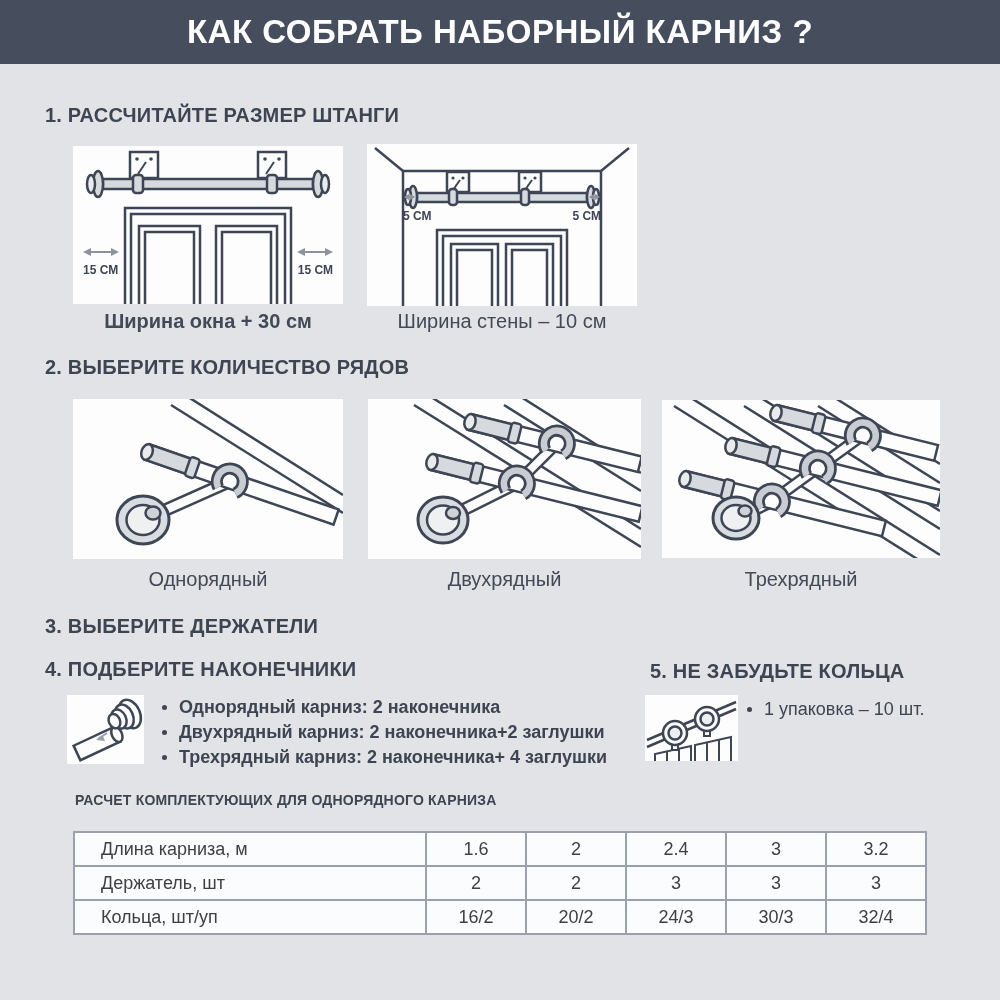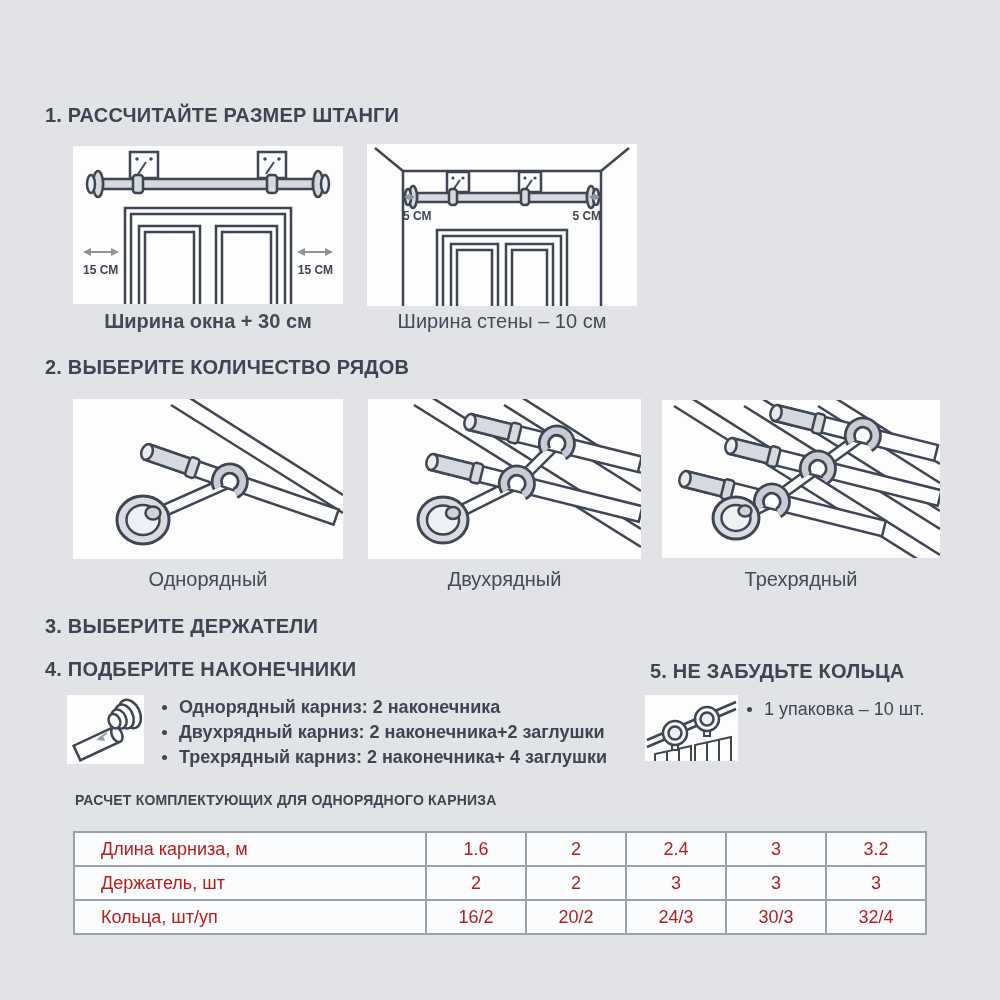--- a/index.html
+++ b/index.html
@@ -8,30 +8,33 @@
   .header{position:absolute;left:0;top:0;width:1000px;height:64px;background:#464d5c;display:flex;align-items:center;justify-content:center;}
   .header h1{margin:0;color:#fdfdfe;font-size:33px;font-weight:700;letter-spacing:.5px;white-space:nowrap;}
   .sec-heading{position:absolute;font-size:20px;font-weight:700;color:#3e4552;white-space:nowrap;letter-spacing:.2px;}
   .panel{position:absolute;background:#fdfdfe;}
   .caption{position:absolute;text-align:center;font-size:20px;color:#434a57;white-space:nowrap;}
   .blist{position:absolute;list-style:none;margin:0;padding:0;font-size:18px;color:#3e4552;}
   .blist li{position:relative;padding-left:19px;line-height:25px;white-space:nowrap;}
   .blist li::before{content:"";position:absolute;left:2px;top:10px;width:5px;height:5px;border-radius:50%;background:#3e4552;}
   .tbl-title{position:absolute;font-size:14px;font-weight:700;color:#3e4552;white-space:nowrap;letter-spacing:.2px;}
   table.calc{position:absolute;left:73px;top:831px;border-collapse:collapse;table-layout:fixed;width:852px;}
-  table.calc td{border:2px solid #9aa1ad;background:#fbfcfd;height:32px;font-size:18px;color:#b91c1c;text-align:center;padding:0;}
+  table.calc td{border:2px solid #9aa1ad;background:#fbfcfd;height:32px;font-size:18px;color:#404040;text-align:center;padding:0;}
   table.calc td.lbl{text-align:left;padding-left:26px;}
   svg{display:block;}
   .ink{stroke:#3e4554;fill:none;}
 </style>
 </head>
 <body>
 
 <div class="page">
 
+  <div class="header">
+    <h1>КАК СОБРАТЬ НАБОРНЫЙ КАРНИЗ ?</h1>
+  </div>
 
   <div class="sec-heading" style="left:45px;top:104px;">1. РАССЧИТАЙТЕ РАЗМЕР ШТАНГИ</div>
 
   <div class="panel" style="left:73px;top:146px;width:270px;height:158px;">
     <svg width="270" height="158" viewBox="0 0 270 158">
 
       <rect x="30" y="33" width="210" height="10" fill="#d6d9dd" stroke="#3e4554" stroke-width="2.5"></rect>
       <ellipse cx="25" cy="38" rx="5" ry="13" fill="#d6d9dd" stroke="#3e4554" stroke-width="2.5"></ellipse>
       <ellipse cx="18" cy="38" rx="4" ry="9" fill="#e9ebed" stroke="#3e4554" stroke-width="2.5"></ellipse>
       <ellipse cx="245" cy="38" rx="5" ry="13" fill="#d6d9dd" stroke="#3e4554" stroke-width="2.5"></ellipse>

